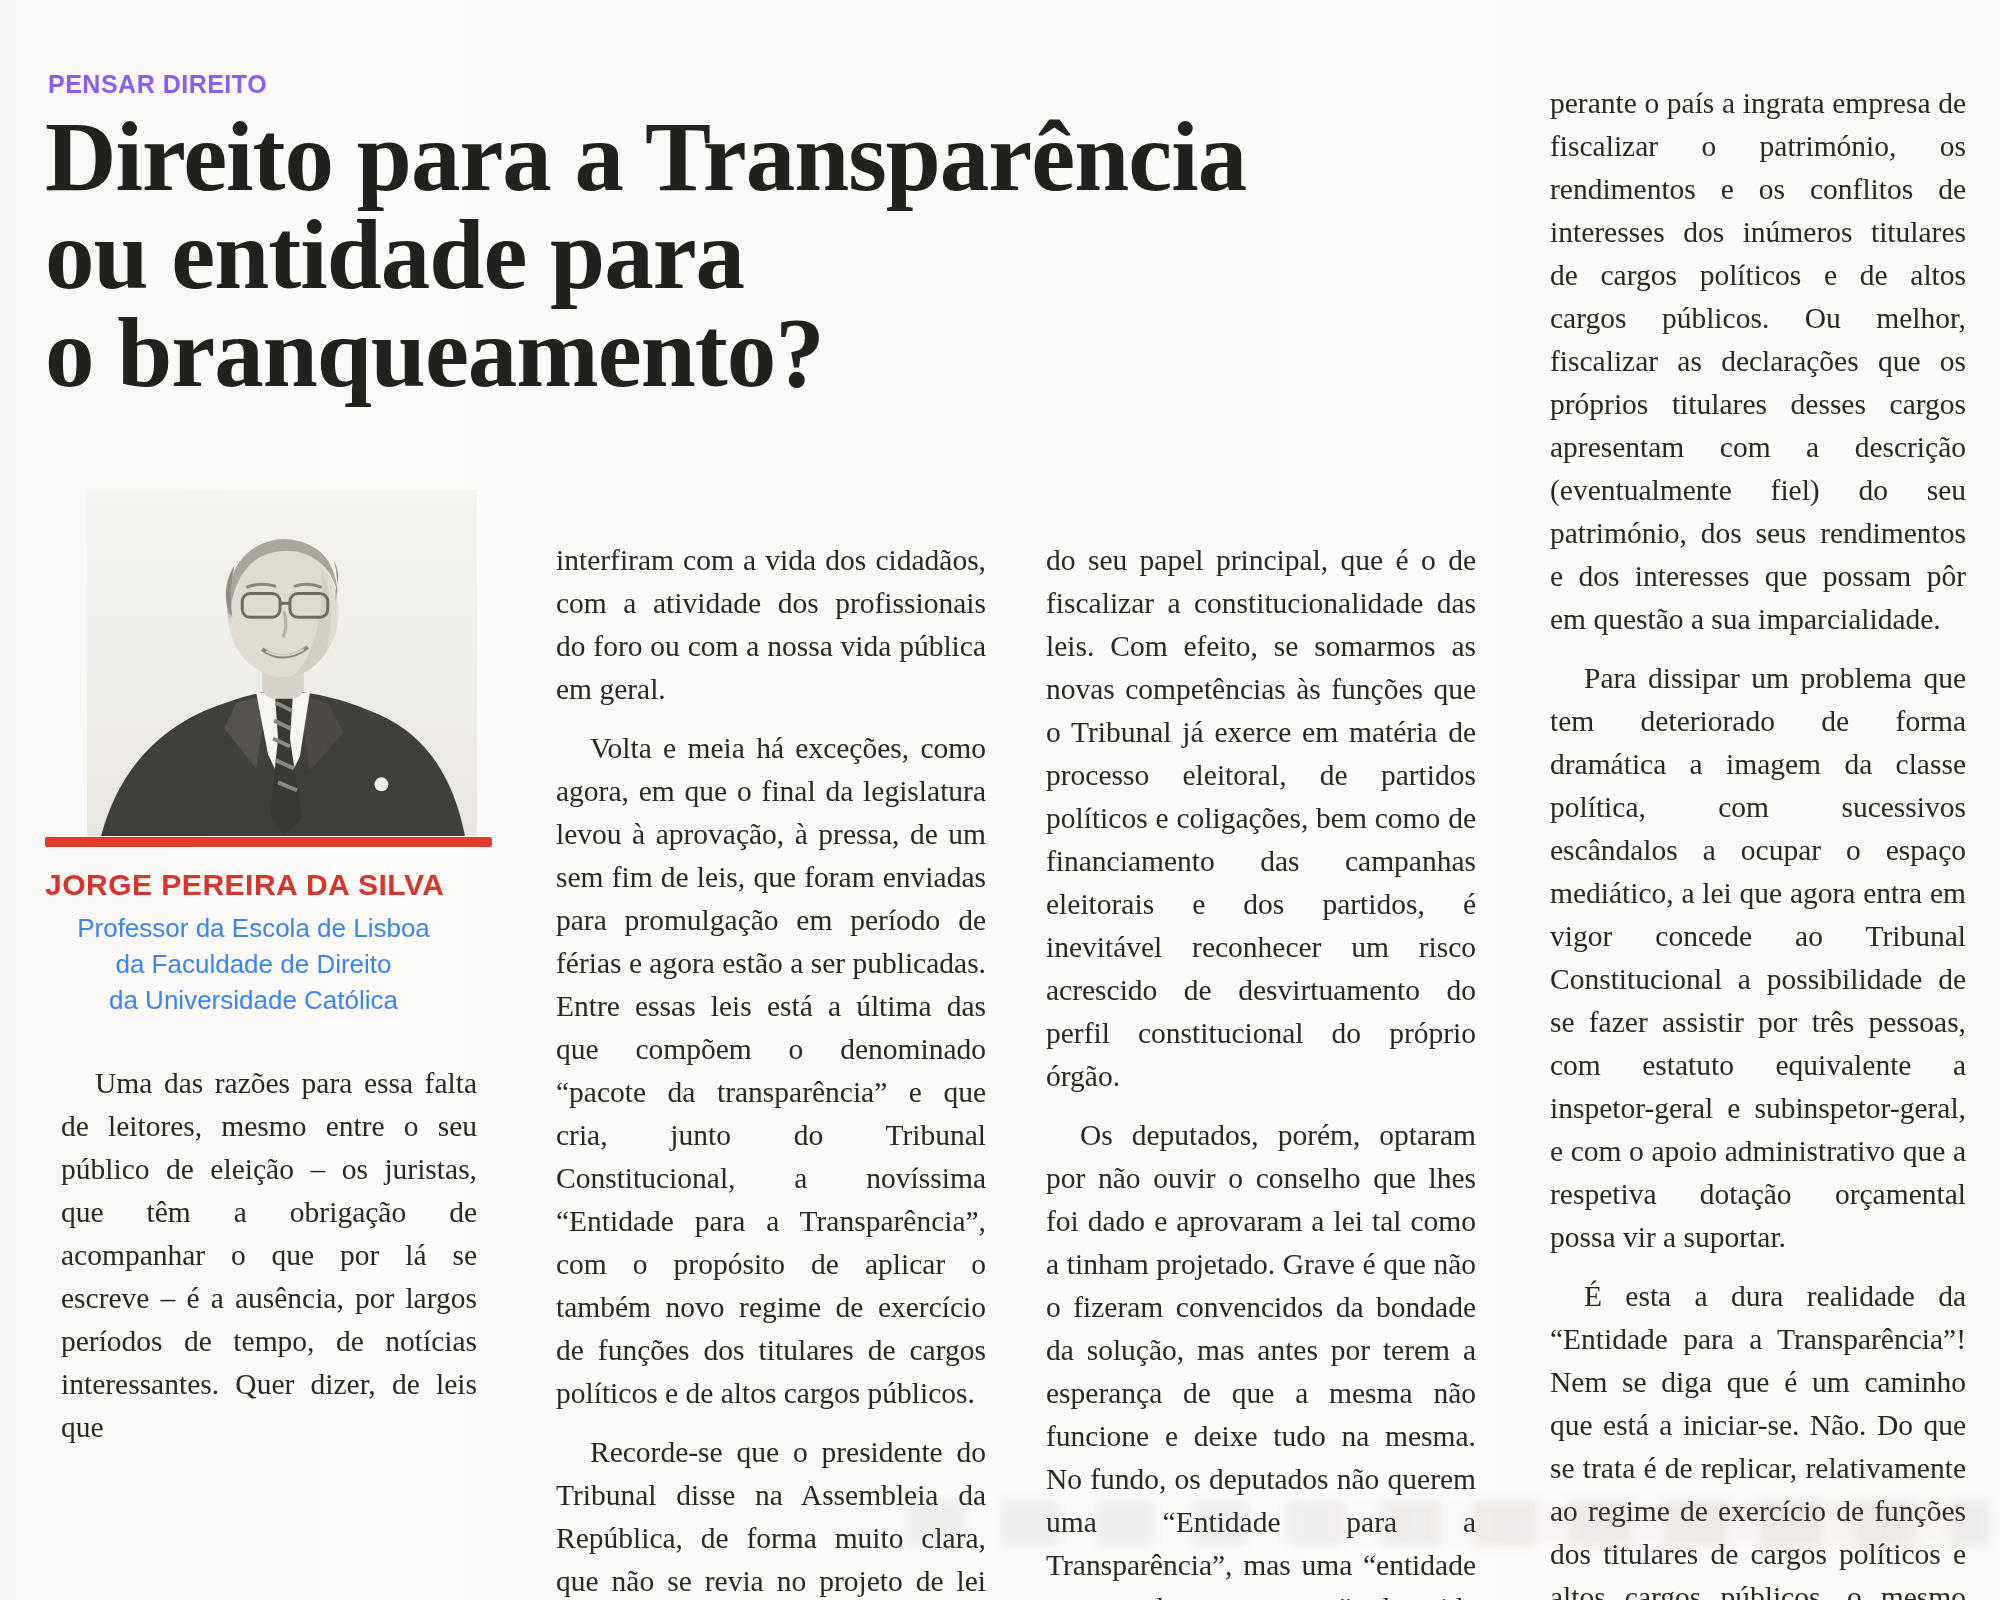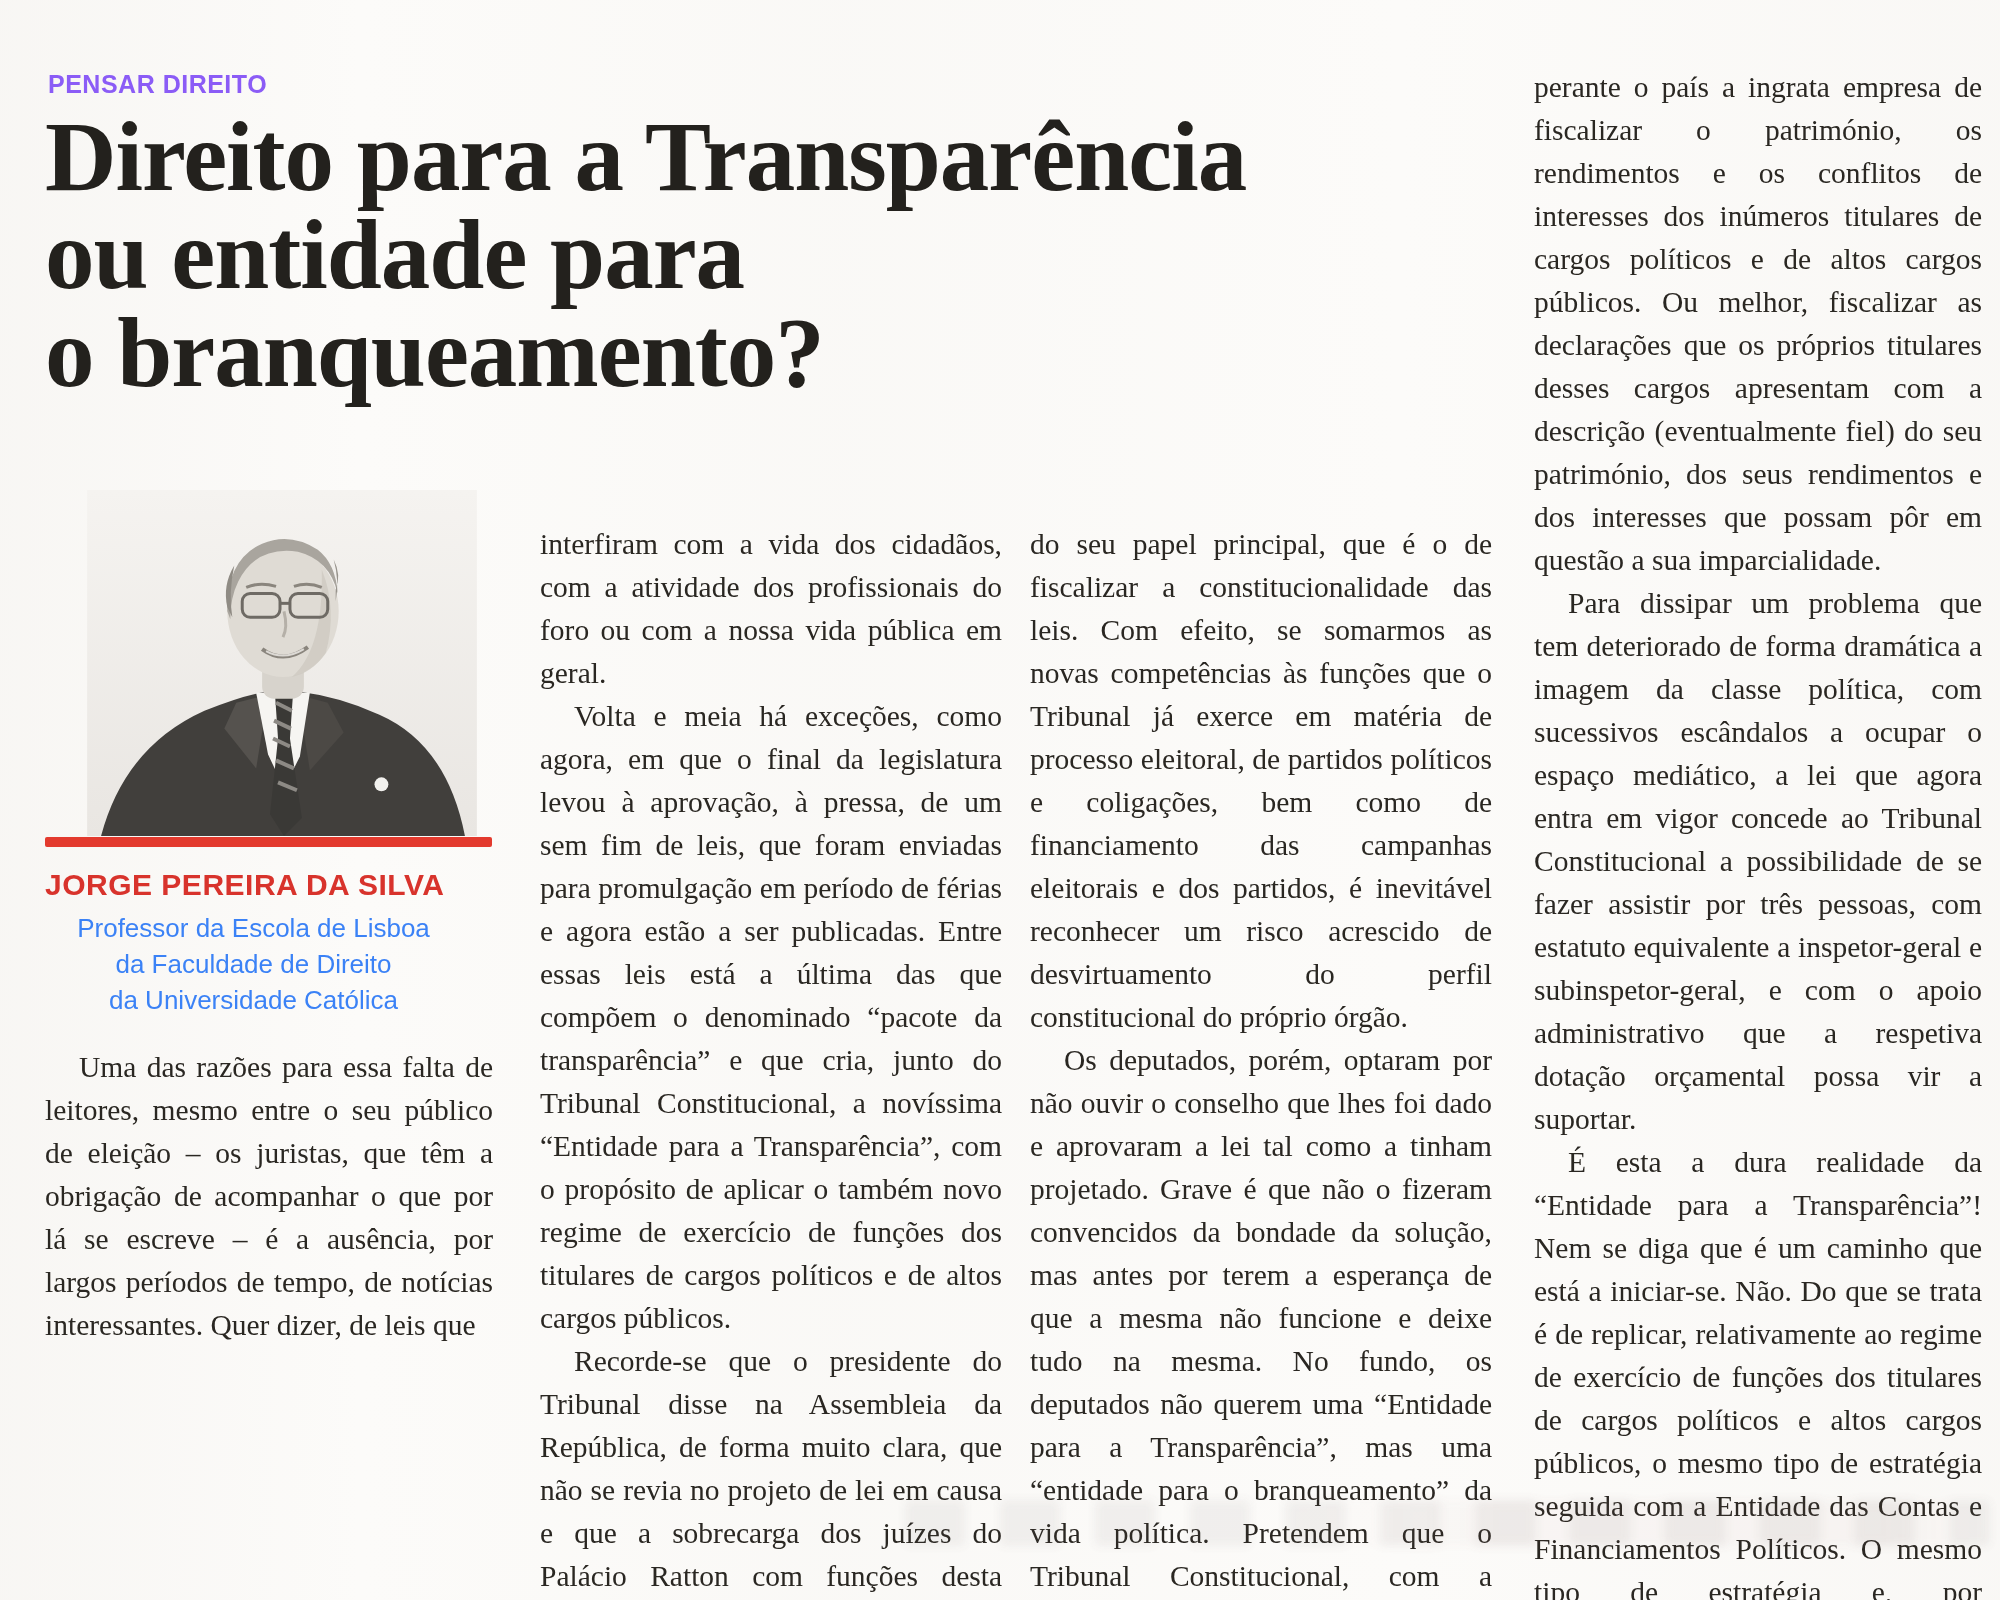--- a/index.html
+++ b/index.html
@@ -43,21 +43,21 @@
     font-family:"Liberation Sans", sans-serif;
     font-size:26px;line-height:36px;
     color:#3b82f6;
   }
   .col{
     position:absolute;
     font-size:29.5px;line-height:43px;
     color:#2a2722;
     text-align:justify;
   }
-  .col p{margin:0;}
+  .col p{margin:16px;}
   .col p.indent{text-indent:34px;}
   .ghost{
     position:absolute;left:905px;top:1500px;width:1085px;height:46px;
     background:
       repeating-linear-gradient(90deg,
         rgba(110,100,100,.10) 0 60px, rgba(255,255,255,0) 60px 95px),
       linear-gradient(90deg, rgba(0,0,0,0) 0 35%, rgba(150,90,90,.05) 55% 90%, rgba(0,0,0,0) 100%);
     filter:blur(5px);opacity:.75;border-radius:4px;
   }
 </style>

